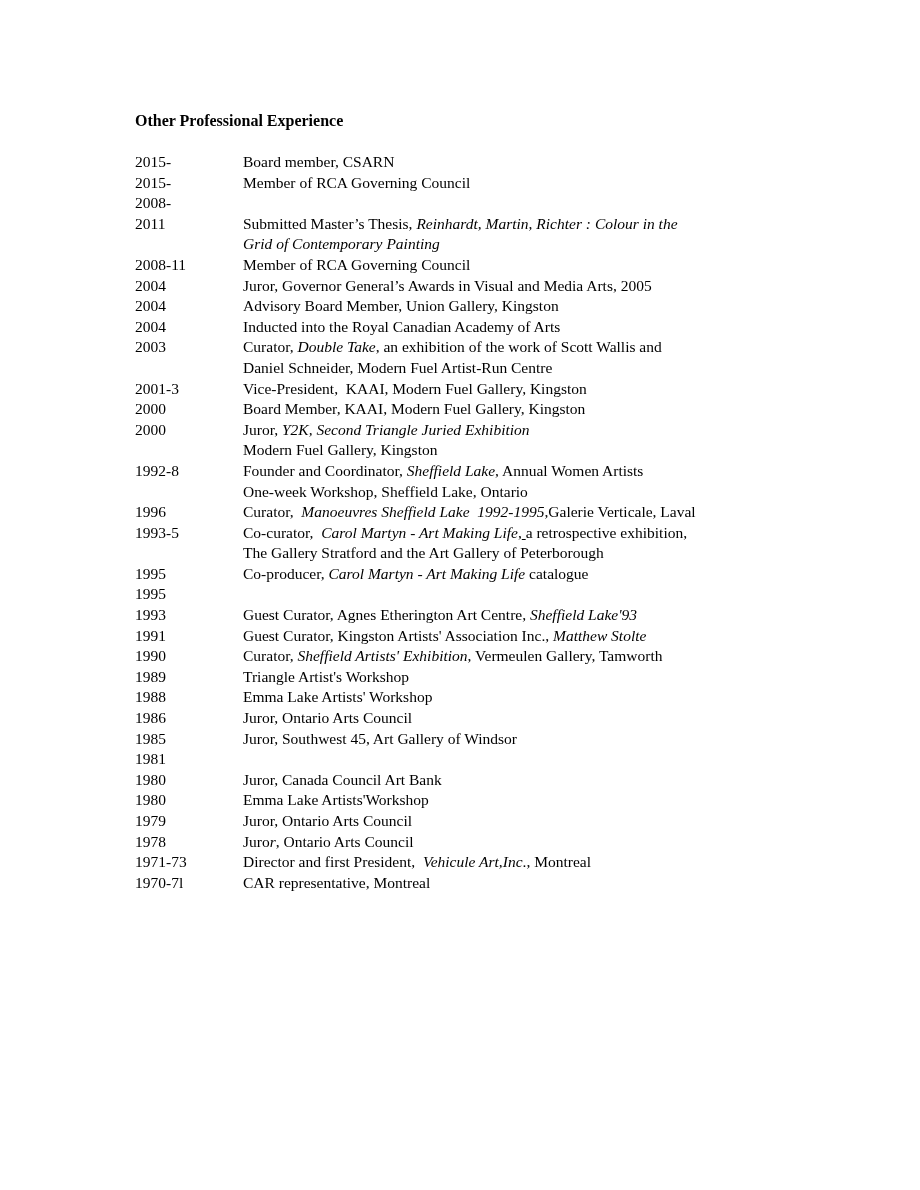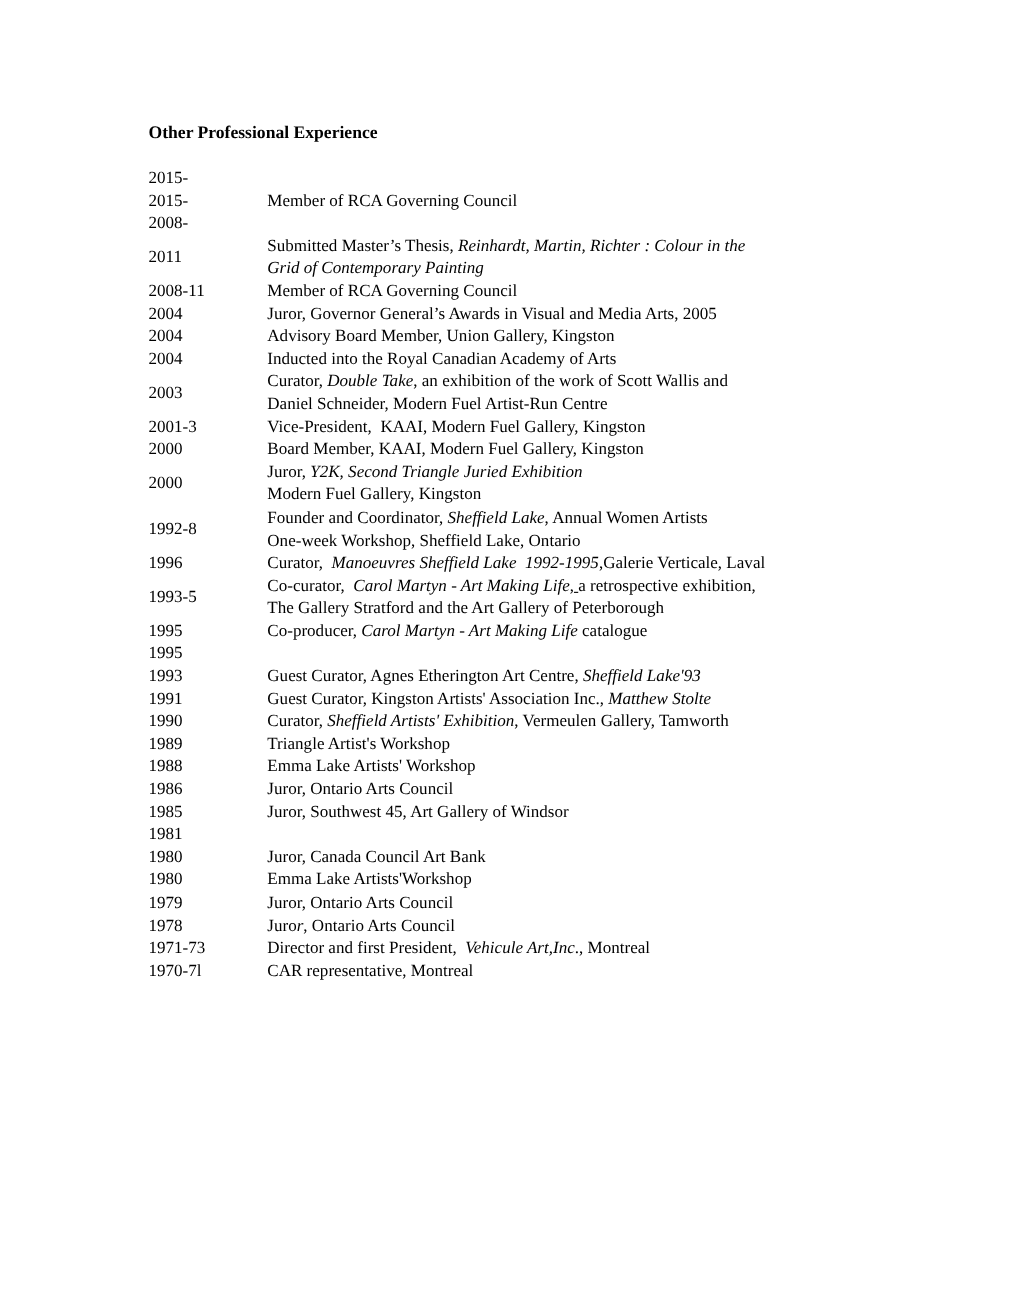--- a/index.html
+++ b/index.html
@@ -28,21 +28,21 @@
     font-size: 16px;
     font-weight: bold;
     margin: 0;
     line-height: 21px;
   }
   .entries {
     margin-top: 21px;
   }
   .row {
     display: flex;
-    align-items: center;
+    align-items: flex-start;
   }
   .year {
     flex: 0 0 108px;
     white-space: pre;
   }
   .desc {
     flex: 1 1 auto;
     white-space: pre-wrap;
   }
   .it { font-style: italic; }
@@ -56,20 +56,21 @@
 </style>
 </head>
 <body>
 
 <div class="page">
   <div class="content">
     <h1 class="heading">Other Professional Experience</h1>
     <div class="entries" id="entries">
         <div class="row">
           <span class="year">2015-</span>
+          <span class="desc"><span>Board member, CSARN</span></span>
         </div>
         <div class="row">
           <span class="year">2015-</span>
           <span class="desc"><span>Member of RCA Governing Council</span></span>
         </div>
         <div class="row">
           <span class="year">2008-</span>
         </div>
         <div class="row">
           <span class="year">2011</span>

